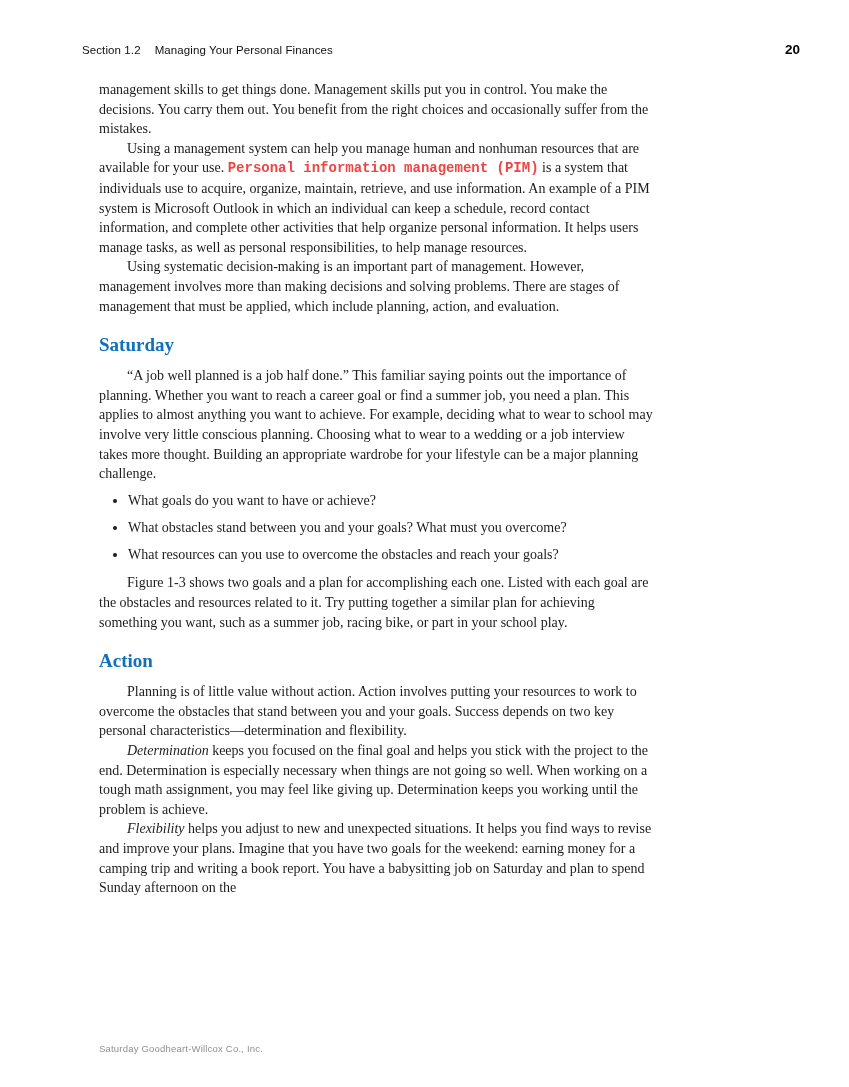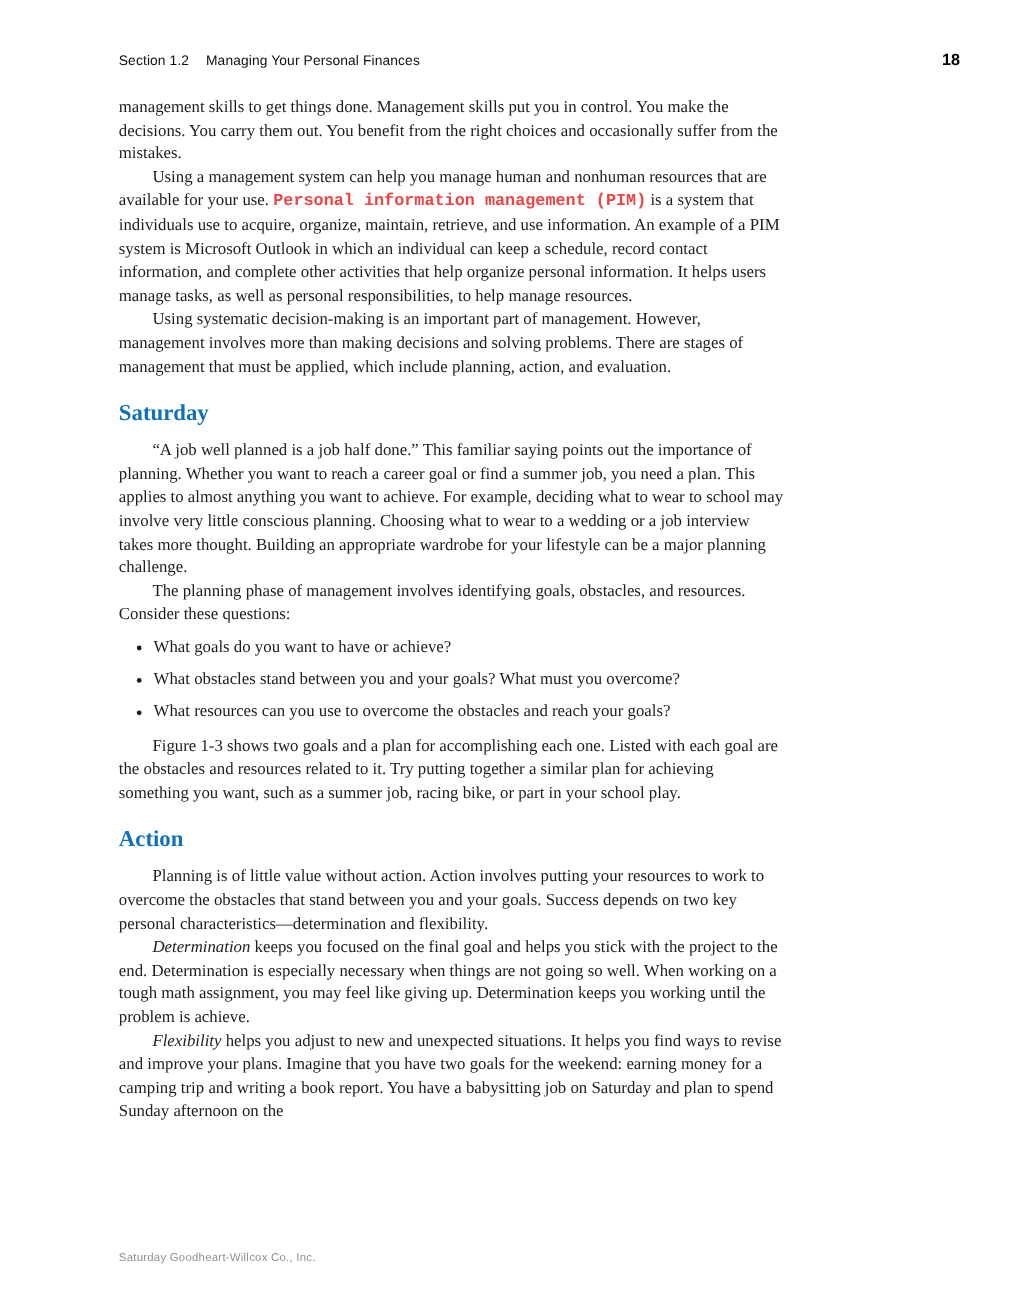--- a/index.html
+++ b/index.html
@@ -11,21 +11,21 @@
     position: relative;
     width: 849px;
     height: 1087px;
     background: #ffffff;
     overflow: hidden;
     font-family: "Liberation Serif", serif;
   }
   .running-head {
     position: absolute;
     top: 42px;
-    left: 99px;
+    left: 82px;
     right: 49px;
     display: flex;
     justify-content: space-between;
     align-items: baseline;
     font-family: "Liberation Sans", sans-serif;
   }
   .head-left {
     font-size: 11.5px;
     color: #111111;
     letter-spacing: 0.1px;
@@ -94,30 +94,29 @@
 </style>
 </head>
 <body>
 
 <div class="page">
 
   <div class="running-head">
     <span class="head-left">
       <span class="section-label">Section 1.2</span><span>Managing Your Personal Finances</span>
     </span>
-    <span class="page-num">18</span>
+    <span class="page-num">20</span>
   </div>
 
   <main class="body-col">
       <p class="para"><span>management skills to get things done. Management skills put you in control. You make the decisions. You carry them out. You benefit from the right choices and occasionally suffer from the mistakes.</span></p>
       <p class="para indent"><span>Using a management system can help you manage human and nonhuman resources that are available for your use. </span><span class="run-term">Personal information management (PIM)</span><span> is a system that individuals use to acquire, organize, maintain, retrieve, and use information. An example of a PIM system is Microsoft Outlook in which an individual can keep a schedule, record contact information, and complete other activities that help organize personal information. It helps users manage tasks, as well as personal responsibilities, to help manage resources.</span></p>
       <p class="para indent"><span>Using systematic decision-making is an important part of management. However, management involves more than making decisions and solving problems. There are stages of management that must be applied, which include planning, action, and evaluation.</span></p>
       <h2 class="section-heading">Saturday</h2>
       <p class="para indent"><span>“A job well planned is a job half done.” This familiar saying points out the importance of planning. Whether you want to reach a career goal or find a summer job, you need a plan. This applies to almost anything you want to achieve. For example, deciding what to wear to school may involve very little conscious planning. Choosing what to wear to a wedding or a job interview takes more thought. Building an appropriate wardrobe for your lifestyle can be a major planning challenge.</span></p>
-      <p class="para indent"><span>The planning phase of management involves identifying goals, obstacles, and resources. Consider these questions:</span></p>
       <ul class="bullet-list">
         <li>What goals do you want to have or achieve?</li>
         <li>What obstacles stand between you and your goals? What must you overcome?</li>
         <li>What resources can you use to overcome the obstacles and reach your goals?</li>
       </ul>
       <p class="para indent"><span>Figure 1-3 shows two goals and a plan for accomplishing each one. Listed with each goal are the obstacles and resources related to it. Try putting together a similar plan for achieving something you want, such as a summer job, racing bike, or part in your school play.</span></p>
       <h2 class="section-heading">Action</h2>
       <p class="para indent"><span>Planning is of little value without action. Action involves putting your resources to work to overcome the obstacles that stand between you and your goals. Success depends on two key personal characteristics—determination and flexibility.</span></p>
       <p class="para indent"><span class="run-italic">Determination</span><span> keeps you focused on the final goal and helps you stick with the project to the end. Determination is especially necessary when things are not going so well. When working on a tough math assignment, you may feel like giving up. Determination keeps you working until the problem is achieve.</span></p>
       <p class="para indent"><span class="run-italic">Flexibility</span><span> helps you adjust to new and unexpected situations. It helps you find ways to revise and improve your plans. Imagine that you have two goals for the weekend: earning money for a camping trip and writing a book report. You have a babysitting job on Saturday and plan to spend Sunday afternoon on the</span></p>

